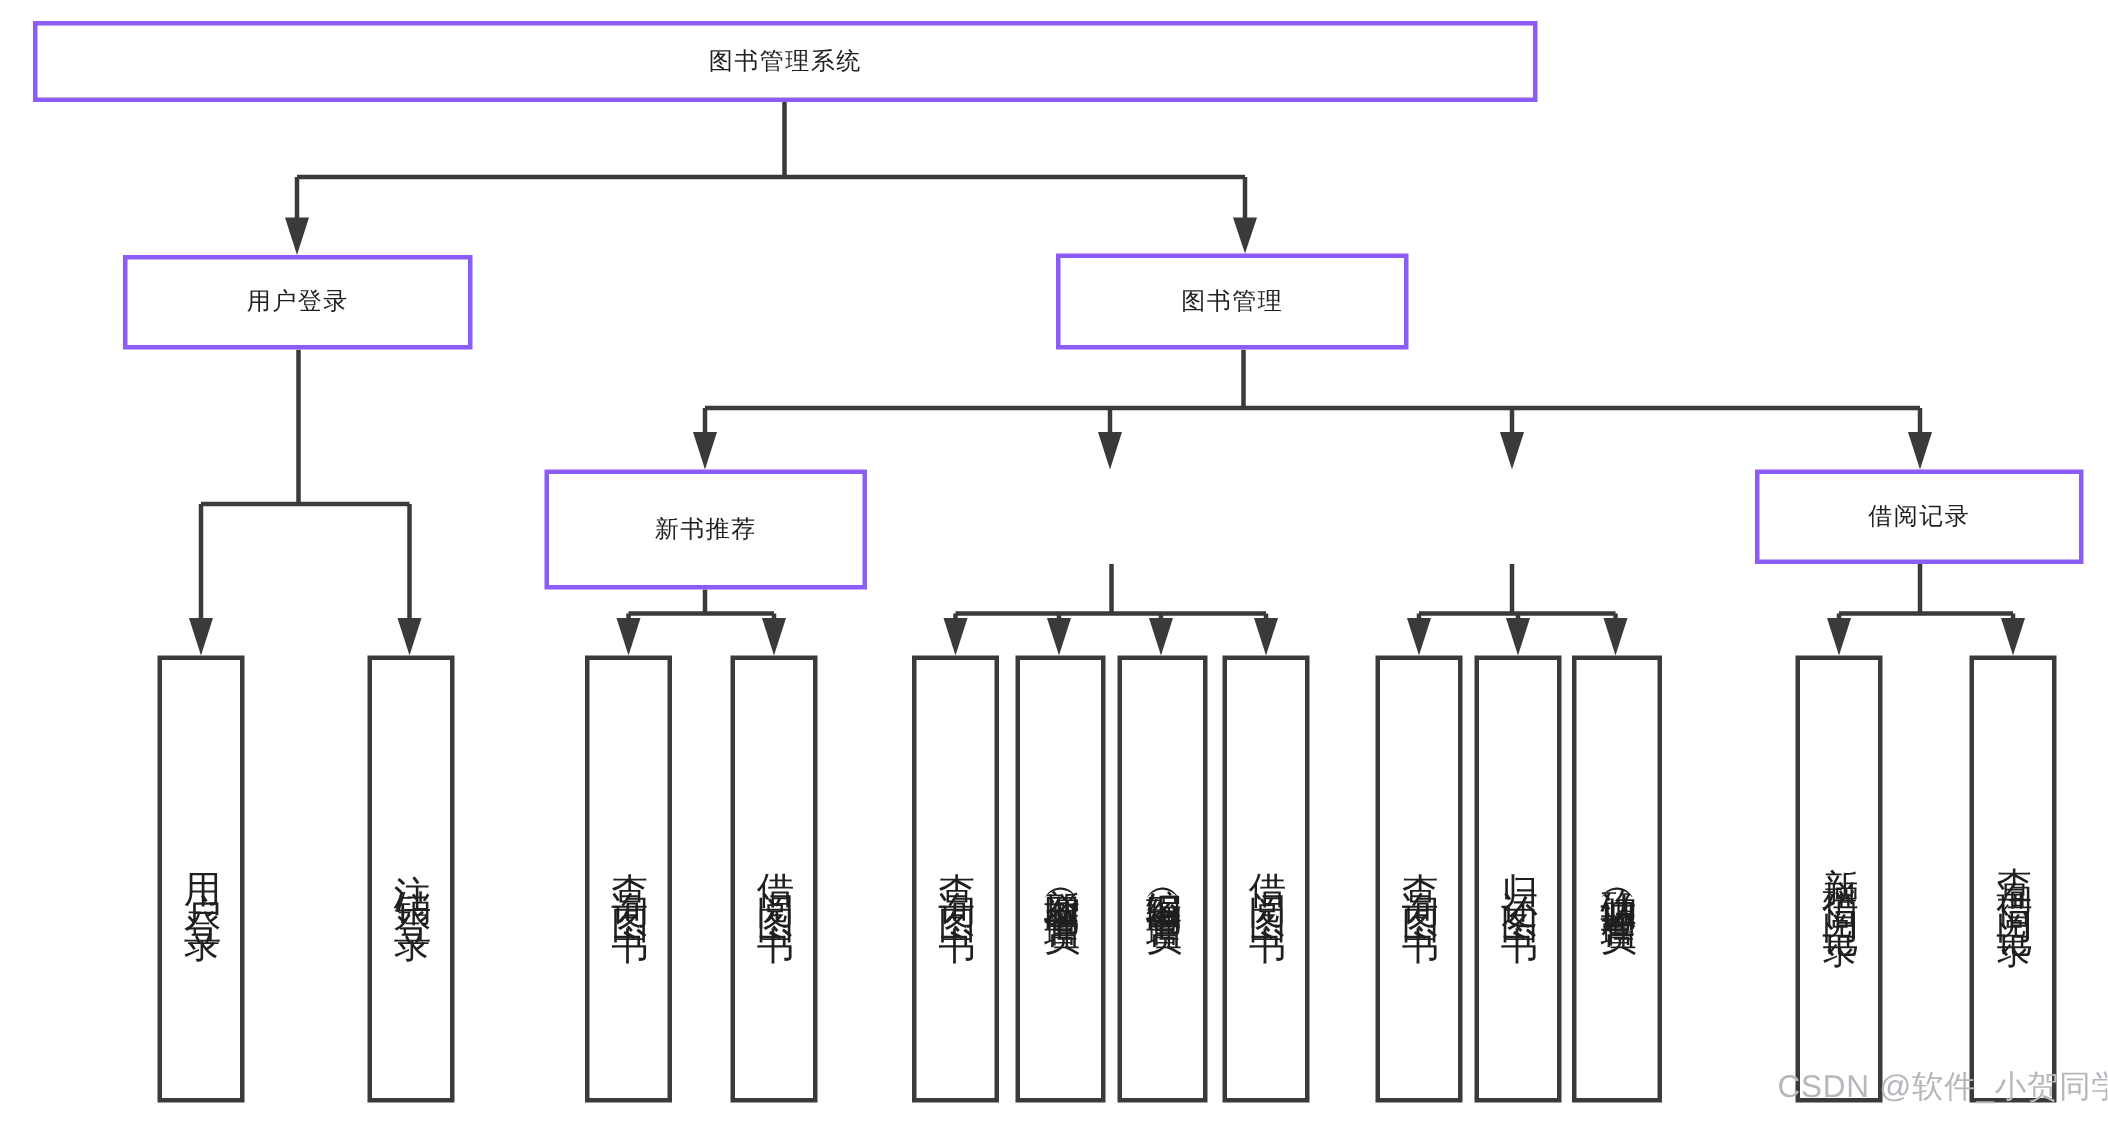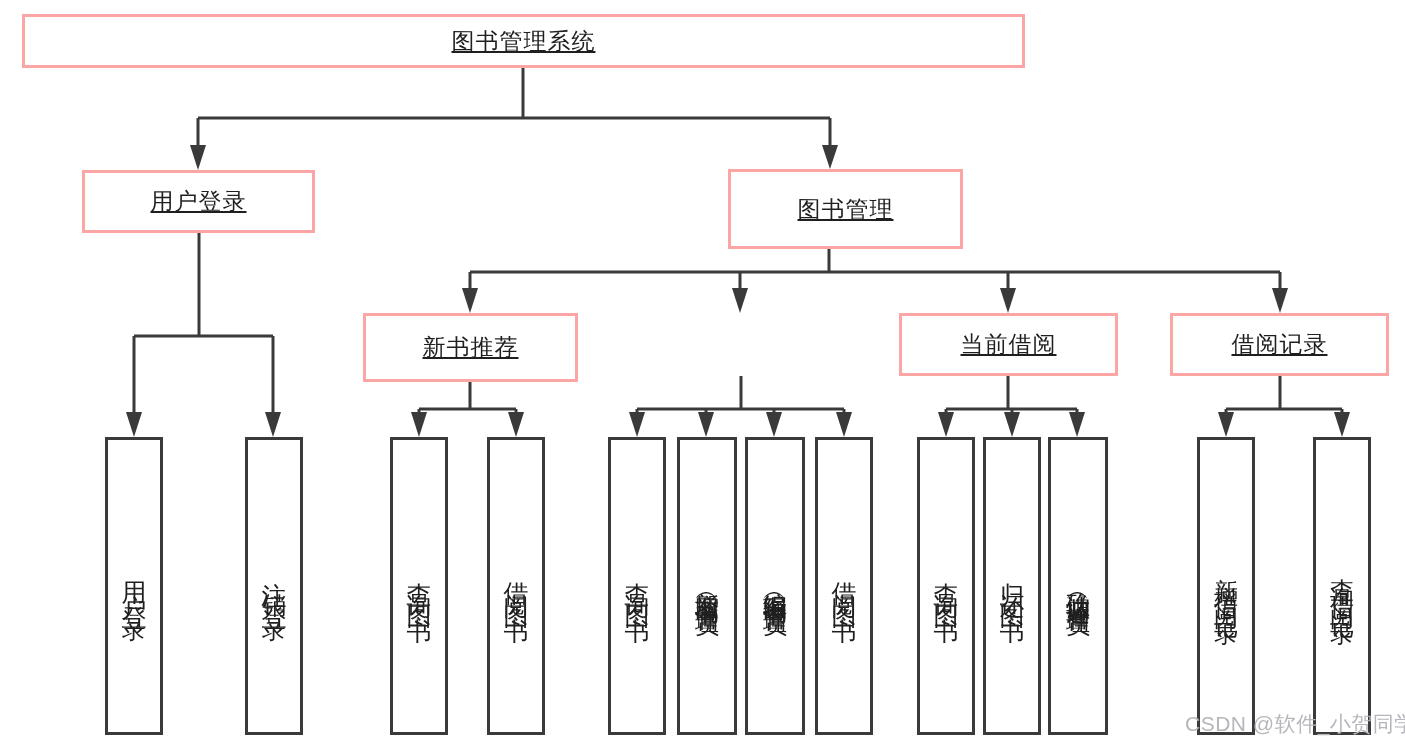--- a/index.html
+++ b/index.html
@@ -11,27 +11,26 @@
     color:#1f1f1f;
     overflow:hidden;
   }
   #connectors{
     position:absolute;left:0;top:0;width:1405px;height:747px;
     pointer-events:none;
   }
   .hbox{
     position:absolute;
     box-sizing:border-box;
-    border:3px solid #fca5a5;
+    border:3px solid #8b5cf6;
     background:#ffffff;
     display:flex;align-items:center;justify-content:center;
-    font-size:23px;
+    font-size:16px;
     letter-spacing:1px;
     z-index:2;
-    text-decoration:underline;
   }
   .vbox{
     position:absolute;
     top:437px;height:298px;width:58px;
     box-sizing:border-box;
     border:3px solid #3a3a3a;
     background:#ffffff;
     display:flex;align-items:center;justify-content:center;
     z-index:2;
   }
@@ -132,29 +131,26 @@
     </g>
   </svg>
 
   <div class="hbox" style="left:22px;top:14px;width:1003px;height:54px;">
     <span>图书管理系统</span>
   </div>
 
   <div class="hbox" style="left:82px;top:170px;width:233px;height:63px;">
     <span>用户登录</span>
   </div>
-  <div class="hbox" style="left:728px;top:169px;width:235px;height:80px;">
+  <div class="hbox" style="left:704px;top:169px;width:235px;height:64px;">
     <span>图书管理</span>
   </div>
 
-  <div class="hbox" style="left:363px;top:313px;width:215px;height:69px;">
+  <div class="hbox" style="left:363px;top:313px;width:215px;height:80px;">
     <span>新书推荐</span>
-  </div>
-  <div class="hbox" style="left:899px;top:313px;width:219px;height:63px;">
-    <span>当前借阅</span>
   </div>
   <div class="hbox" style="left:1170px;top:313px;width:219px;height:63px;">
     <span>借阅记录</span>
   </div>
 
   <div class="vbox" style="left:105px;">
     <span class="vt">用户登录</span>
   </div>
   <div class="vbox" style="left:245px;">
     <span class="vt">注销登录</span>

